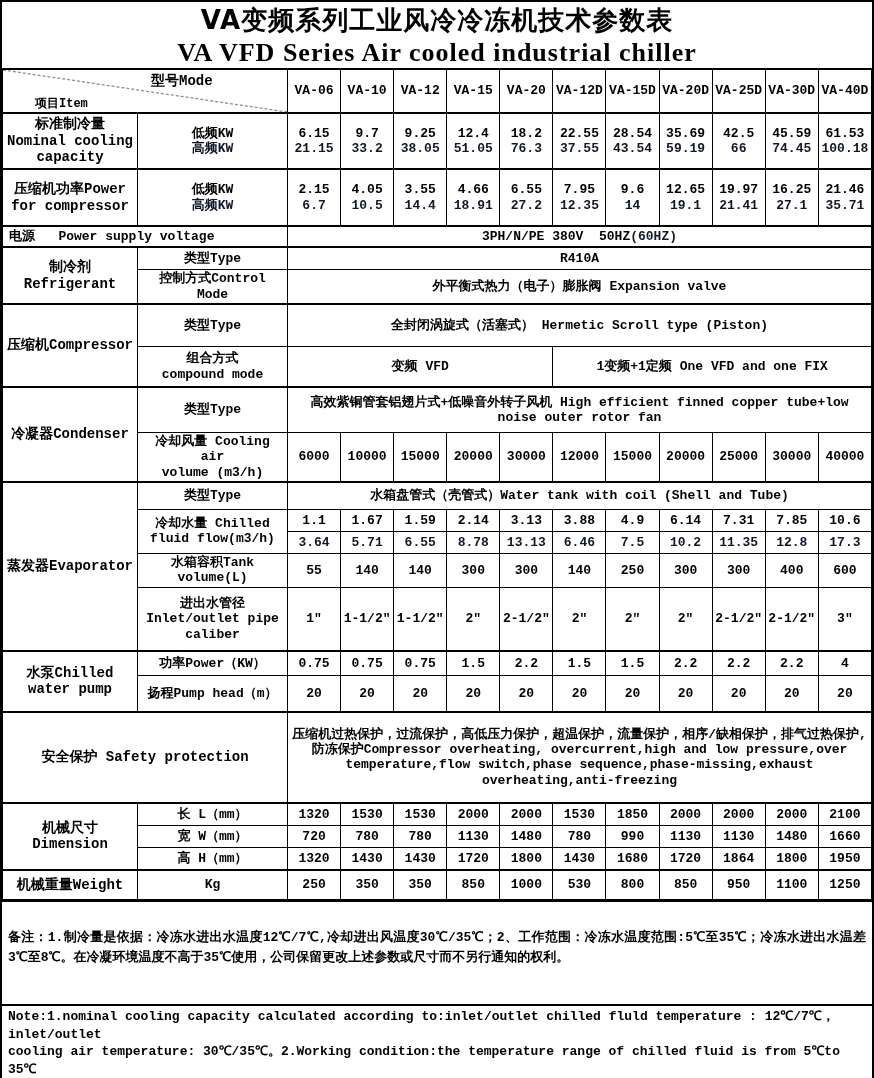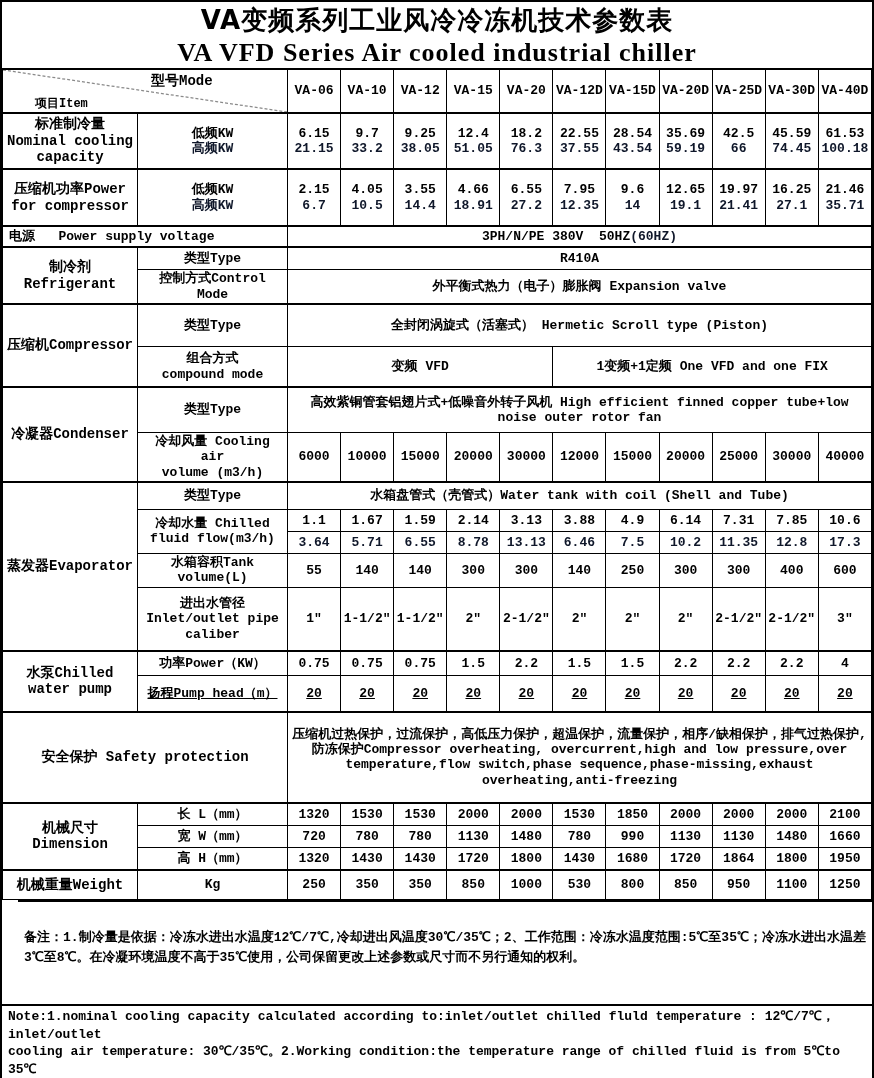--- a/index.html
+++ b/index.html
@@ -28,33 +28,33 @@
   tr.r-ctype td{height:39px;}
   tr.r-cmode td{height:37px;}
   tr.r-condt td{height:42px;}
   tr.r-air td{height:33px;}
   tr.r-evt td{height:24px;}
   tr.r-flowa td{height:19px;}
   tr.r-flowb td{height:19px;}
   tr.r-tank td{height:31px;}
   tr.r-pipe td{height:60px;}
   tr.r-ppow td{height:21px;}
-  tr.r-phead td{height:33px;text-decoration:underline;}
+  tr.r-phead td{height:33px;}
   tr.r-safe td{height:87px;}
   tr.r-dim td{height:19px;}
   tr.r-wt td{height:26px;margin-top:44px;}
   
   .diag{position:relative;padding:0;}
   .diag svg{position:absolute;left:0;top:0;width:100%;height:100%;}
   .diag .mode{position:absolute;top:3px;left:148px;font-size:14px;}
   .diag .item{position:absolute;bottom:1px;left:4px;font-size:12px;margin-left:28px;}
   .pspan{white-space:pre;}
   
   .note{border-top:2px solid #000;font-size:13px;font-weight:bold;line-height:1.55;padding:4px 6px;box-sizing:border-box;}
-  .note-cn{height:104px;padding-top:26px;text-align:justify;margin-left:16px;}
+  .note-cn{height:104px;padding-top:26px;text-align:justify;}
   .note-en{height:90px;white-space:pre-line;padding-top:2px;line-height:1.35;}
 </style>
 </head>
 <body>
 
 <div class="sheet">
   <div class="title-cn">VA变频系列工业风冷冷冻机技术参数表</div>
   <div class="title-en">VA VFD Series Air cooled industrial chiller</div>
 
   <table>

